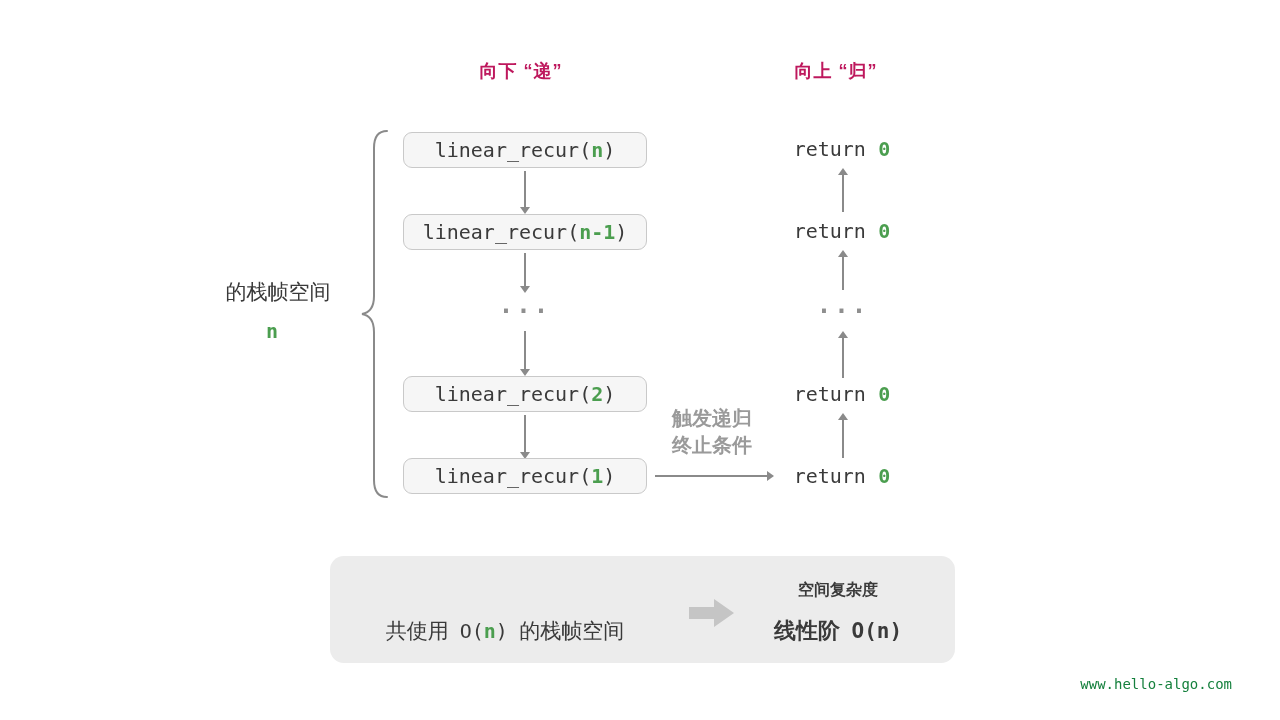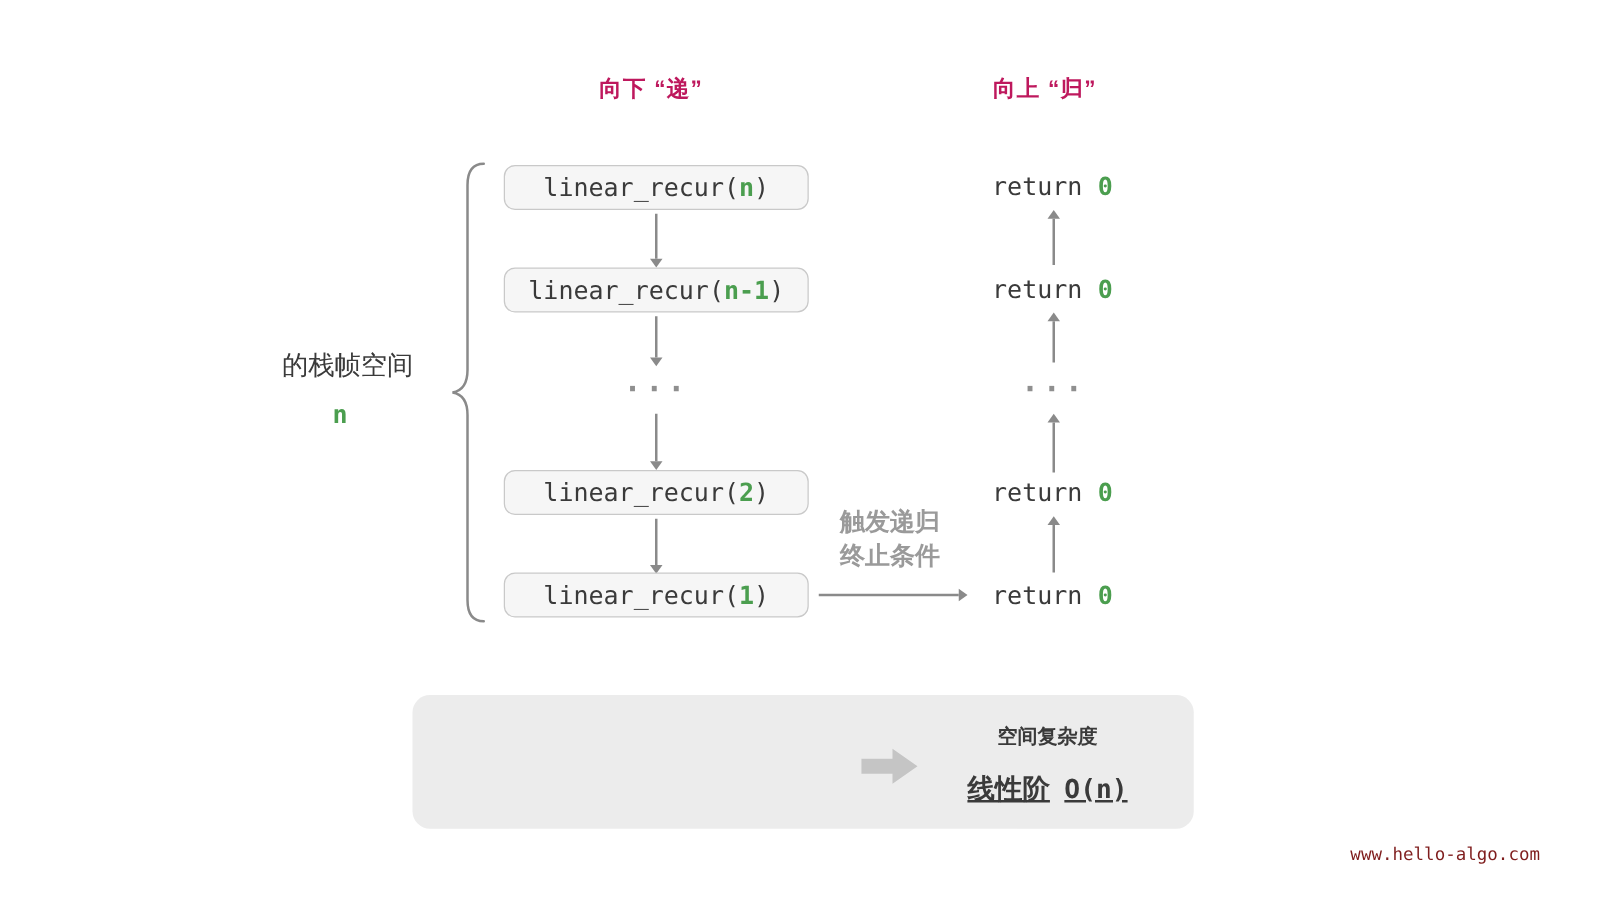--- a/index.html
+++ b/index.html
@@ -64,27 +64,27 @@
   .summary{
     position:absolute;left:330px;top:556px;width:625px;height:107px;
     background:#ececec;border-radius:14px;
   }
   .sum-line{
     position:absolute;transform:translate(-50%,-50%);
     font-size:21px;color:#3a3a3a;white-space:pre;
   }
   .sum-line .code{font-size:20px;}
   .sum-right1{font-weight:bold;font-size:16px;}
-  .sum-right2{font-weight:bold;font-size:22px;text-decoration:underline;}
+  .sum-right2{font-weight:bold;font-size:22px;}
   .sum-right2 .code{font-weight:bold;font-size:21px;}
   .gap{margin-left:0.55em;}
   .block-arrow{position:absolute;left:689px;top:597px;}
   .watermark{
     position:absolute;right:48px;top:676px;
-    font-family:"DejaVu Sans Mono",monospace;font-size:14px;color:#7f1d1d;
+    font-family:"DejaVu Sans Mono",monospace;font-size:14px;color:#15803d;
   }
 </style>
 </head>
 <body>
 
 <div class="canvas">
 
   <div class="hdr" style="left:521px;top:71px;">向下 “递”</div>
   <div class="hdr" style="left:836px;top:71px;">向上 “归”</div>
 
@@ -125,20 +125,21 @@
   <div class="arr-v up" style="left:842px;top:338px;height:40px;"></div>
 
   <div class="ret" style="left:842px;top:394px;"><span>return</span><span class="green val">0</span></div>
   <div class="arr-v up" style="left:842px;top:420px;height:38px;"></div>
 
   <div class="ret" style="left:842px;top:476px;"><span>return</span><span class="green val">0</span></div>
 
   <div class="summary"></div>
 
 
+  <div class="sum-line" style="left:505px;top:631px;"><span>共使用</span><span class="code gap">O(</span><span class="green code">n</span><span class="code">)</span><span class="gap">的栈帧空间</span></div>
 
   <svg class="block-arrow" width="46" height="32" viewBox="0 0 46 32">
     <polygon points="0,10 25,10 25,2 45,16 25,30 25,22 0,22" fill="#c5c5c5"></polygon>
   </svg>
 
   <div class="sum-line sum-right1" style="left:838px;top:590px;">空间复杂度</div>
 
   <div class="sum-line sum-right2 blue" style="left:838px;top:631px;"><span>线性阶</span><span class="code gap">O(n)</span></div>
 
   <div class="watermark">www.hello-algo.com</div>

